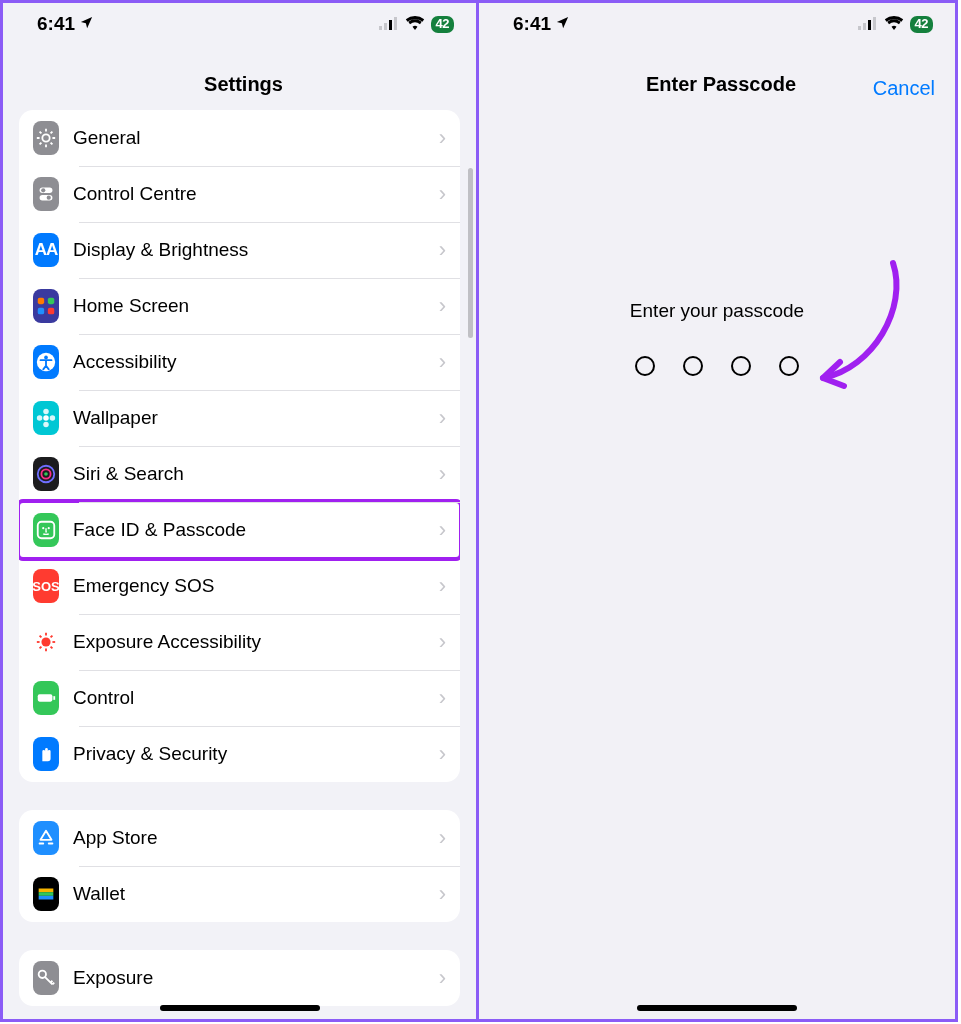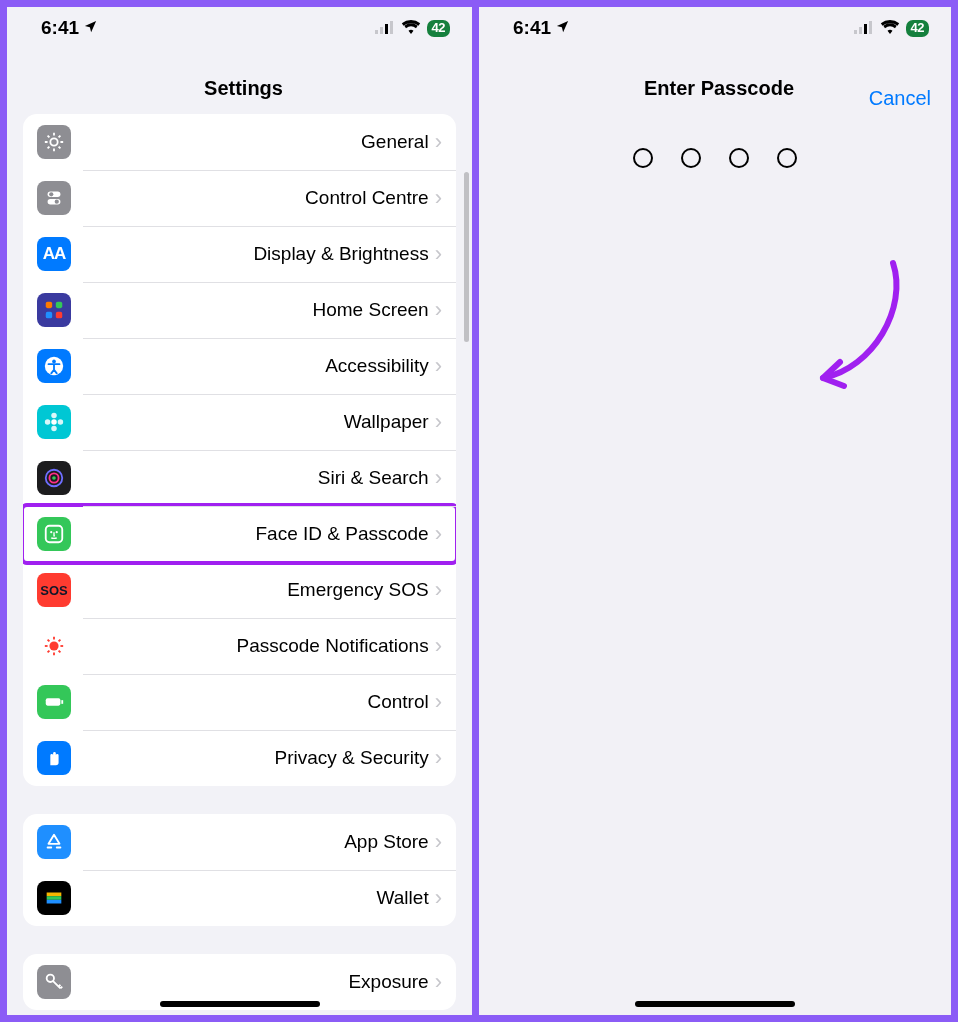--- a/index.html
+++ b/index.html
@@ -7,21 +7,21 @@
     font-family: -apple-system, BlinkMacSystemFont, "Helvetica Neue", Arial, sans-serif;
     background: #fff;
     width: 961px;
     height: 1024px;
     display: flex;
     gap: 0;
   }
   .phone {
     width: 479px;
     height: 1022px;
-    border: 7px solid #8b5cf6;
+    border: 3px solid #8b5cf6;
     background: #f2f2f7;
     position: relative;
     overflow: hidden;
   }
   .phone + .phone { border-left: none; }
   
   .status-bar {
     display: flex;
     justify-content: space-between;
     align-items: center;
@@ -40,45 +40,44 @@
   
   .nav-title {
     text-align:center;
     font-size:20px;
     font-weight:600;
     color:#000;
     padding: 36px 0 14px 8px;
     position:relative;
   }
   .nav-cancel {
-    position:absolute; right:20px; top:46px;
+    position:absolute; right:20px; top:40px;
     color:#007aff; font-size:20px; font-weight:400;
   }
   
   .list-group {
     background:#fff;
     margin: 0 16px 28px 16px;
     border-radius: 14px;
     overflow:hidden;
   }
   .list-row {
     display:flex;
     align-items:center;
     padding: 11px 14px 11px 14px;
     position:relative;
-    text-align:right;
   }
   .list-row + .list-row::before {
     content:"";
     position:absolute;
     left:60px; right:0; top:0; height:1px;
     background:#e0e0e4;
   }
   .row-icon {
-    width:34px;height:34px;border-radius:8px;
+    width:26px;height:34px;border-radius:8px;
     display:flex;align-items:center;justify-content:center;
     margin-right:14px;flex:none;
     color:#fff; font-size:18px;
   }
   .row-label { font-size:19px; color:#000; flex:1; }
   .chevron { color:#c7c7cc; font-size:22px; margin-left:6px; }
   .scrollbar-fake {
     position:absolute; right:3px; top:165px; width:5px; height:170px;
     background:#c0c0c4; border-radius:3px;
   }
@@ -218,42 +217,42 @@
               <circle cx="15" cy="10" r="1.2" fill="#fff"></circle>
               <path d="M12 10v4h1" stroke="#fff" stroke-width="1.5" fill="none"></path>
               <path d="M9 16c1 1 5 1 6 0" stroke="#fff" stroke-width="1.5" fill="none"></path>
             </svg>
           </div>
           <div class="row-label">Face ID &amp; Passcode</div>
           <div class="chevron">›</div>
         </div>
         <div class="list-row">
           <div class="row-icon" style="background: rgb(255, 59, 48);">
-            <span style="color:#0f172a;font-weight:800;font-size:13px;">SOS</span>
+            <span style="color:#ffffff;font-weight:800;font-size:13px;">SOS</span>
           </div>
           <div class="row-label">Emergency SOS</div>
           <div class="chevron">›</div>
         </div>
         <div class="list-row">
           <div class="row-icon" style="background: rgb(255, 255, 255);">
             <svg width="22" height="22" viewBox="0 0 24 24">
               <circle cx="12" cy="12" r="5" fill="#ff3b30"></circle>
               <g stroke="#ff3b30" stroke-width="2">
                 <line x1="12" y1="2" x2="12" y2="5"></line>
                 <line x1="12" y1="19" x2="12" y2="22"></line>
                 <line x1="2" y1="12" x2="5" y2="12"></line>
                 <line x1="19" y1="12" x2="22" y2="12"></line>
                 <line x1="5" y1="5" x2="7" y2="7"></line>
                 <line x1="17" y1="17" x2="19" y2="19"></line>
                 <line x1="5" y1="19" x2="7" y2="17"></line>
                 <line x1="17" y1="7" x2="19" y2="5"></line>
               </g>
             </svg>
           </div>
-          <div class="row-label">Passcode Notifications</div>
+          <div class="row-label">Exposure Accessibility</div>
           <div class="chevron">›</div>
         </div>
         <div class="list-row">
           <div class="row-icon" style="background: rgb(52, 199, 89);">
             <svg width="22" height="22" viewBox="0 0 24 24">
               <rect x="3" y="8" width="16" height="8" rx="2" fill="#fff"></rect>
               <rect x="20" y="10" width="2" height="4" fill="#fff"></rect>
             </svg>
           </div>
           <div class="row-label">Control</div>
@@ -338,20 +337,21 @@
       <span class="battery-badge">42</span>
     </div>
   </div>
 
   <div class="nav-title">
     <span>Enter Passcode</span>
     <span class="nav-cancel">Cancel</span>
   </div>
 
   <div class="pass-content">
+    <div class="pass-prompt">Enter your passcode</div>
     <div class="pass-dots" id="pass-dots">
         <div class="pass-dot"></div>
         <div class="pass-dot"></div>
         <div class="pass-dot"></div>
         <div class="pass-dot"></div>
       </div>
   </div>
 
   <div class="home-indicator"></div>
 </div>

